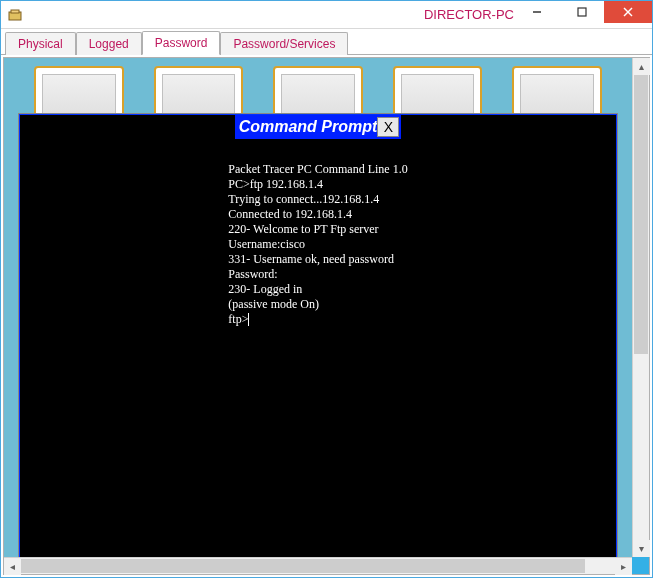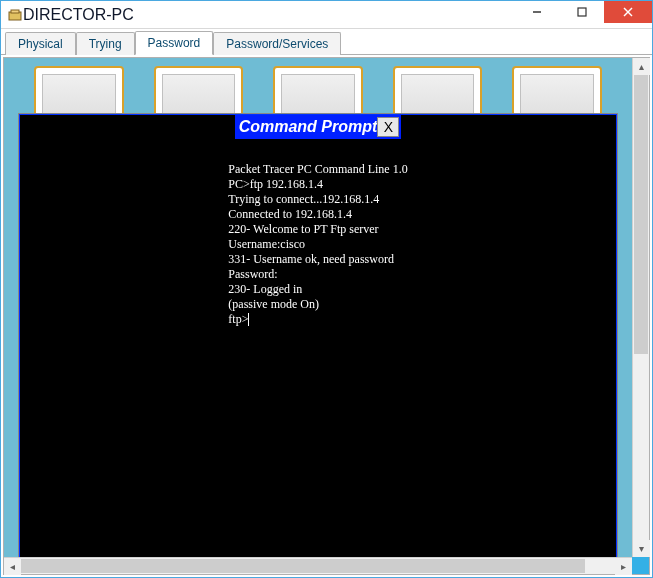--- a/index.html
+++ b/index.html
@@ -28,23 +28,23 @@
     position: relative;
     border-bottom: 1px solid #d9d9d9;
   }
   .titlebar-icon {
     width: 16px; height: 16px;
     margin-left: 6px;
     display: inline-flex; align-items: center; justify-content: center;
   }
   .titlebar-title {
     flex: 1;
-    text-align: left;
-    color: #0f172a;
-    font-size: 16px;
+    text-align: right;
+    color: #be185d;
+    font-size: 13px;
   }
   .winbtns {
     display: flex;
     height: 100%;
   }
   .winbtn {
     width: 45px;
     height: 22px;
     display: flex;
     align-items: center;
@@ -67,21 +67,21 @@
     padding-left: 4px;
     border-bottom: 1px solid #b0b0b0;
   }
   .tab {
     padding: 4px 12px;
     border: 1px solid #b0b0b0;
     border-bottom: none;
     background: #f3f3f3;
     margin-right: 0px;
     font-size: 12px;
-    color: #0c4a6e;
+    color: #be185d;
     border-radius: 2px 2px 0 0;
     position: relative;
     top: 1px;
   }
   .tab.active {
     background: #fff;
     border-bottom: 1px solid #fff;
     z-index: 2;
   }
   .content-area {
@@ -233,21 +233,21 @@
         <svg width="10" height="10">
             <line x1="1" y1="1" x2="9" y2="9" stroke="#fff" stroke-width="1.5"></line>
             <line x1="9" y1="1" x2="1" y2="9" stroke="#fff" stroke-width="1.5"></line>
           </svg>
       </div>
     </div>
   </div>
 
   <div class="tabbar">
     <div class="tab">Physical</div>
-    <div class="tab">Trying</div>
+    <div class="tab">Logged</div>
     <div class="tab active">Password</div>
     <div class="tab">Password/Services</div>
   </div>
 
   <div class="content-area">
     <div class="content-row">
       <div class="desktop-bg">
         <div class="desk-icons">
           <div class="desk-icon"></div>
           <div class="desk-icon"></div>

